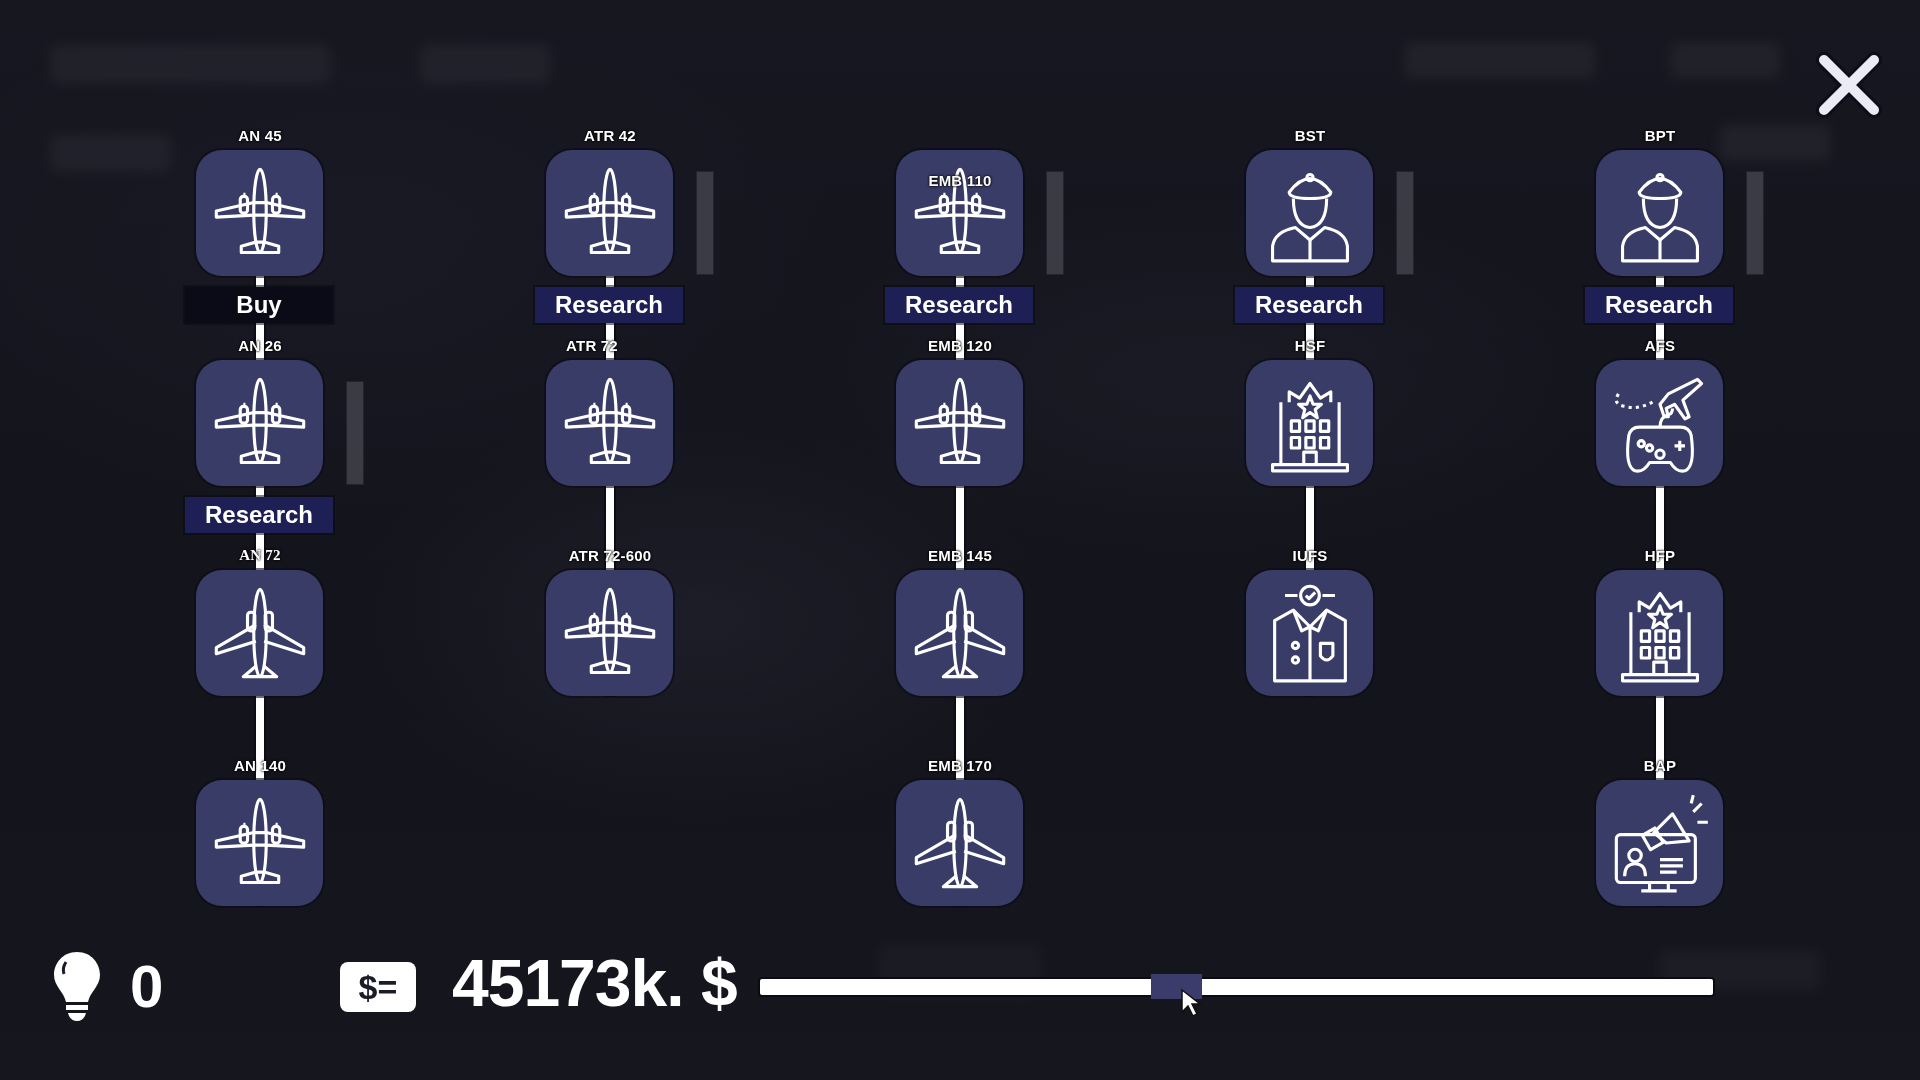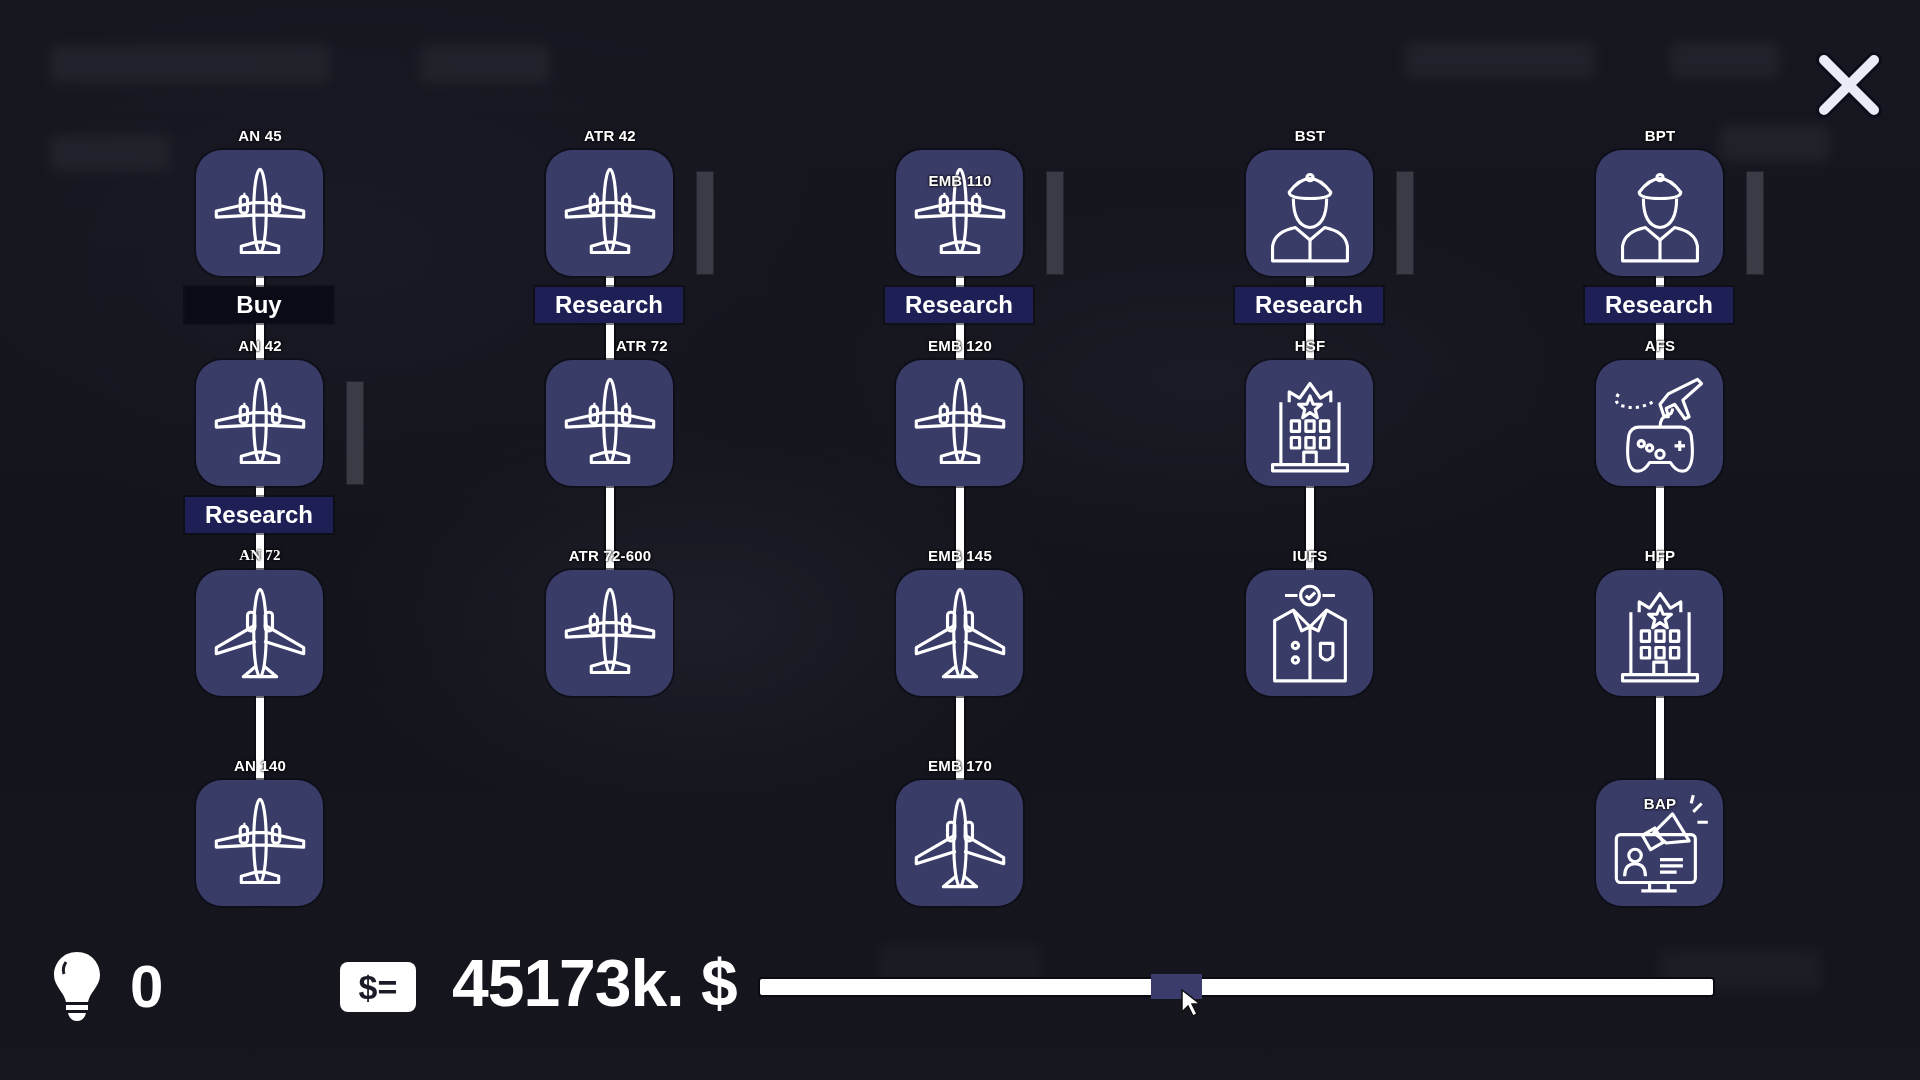--- a/index.html
+++ b/index.html
@@ -135,21 +135,21 @@
 
 <div>
   <div class="node-label" style="left:180px;top:127px;">AN 45</div>
   <div class="card" style="left:196px;top:150px;">
     <svg viewBox="0 0 100 100">
         <use href="#ic-prop"></use>
       </svg>
     </div>
   <div class="btn buy" style="left:185px;top:287px;">Buy</div>
 
-  <div class="node-label" style="left:180px;top:337px;">AN 42</div>
+  <div class="node-label" style="left:180px;top:337px;">AN 26</div>
   <div class="card" style="left:196px;top:360px;">
     <svg viewBox="0 0 100 100">
         <use href="#ic-prop"></use>
       </svg>
     </div>
   <div class="btn research" style="left:185px;top:497px;">Research</div>
 
   <div class="node-label" style="left:180px;top:547px;font-family:Liberation Serif, serif;">AN 72</div>
   <div class="card" style="left:196px;top:570px;">
     <svg viewBox="0 0 100 100">
@@ -167,21 +167,21 @@
 
 <div>
   <div class="node-label" style="left:530px;top:127px;">ATR 42</div>
   <div class="card" style="left:546px;top:150px;">
     <svg viewBox="0 0 100 100">
         <use href="#ic-prop"></use>
       </svg>
     </div>
   <div class="btn research" style="left:535px;top:287px;">Research</div>
 
-  <div class="node-label" style="left:562px;top:337px;">ATR 72</div>
+  <div class="node-label" style="left:512px;top:337px;">ATR 72</div>
   <div class="card" style="left:546px;top:360px;">
     <svg viewBox="0 0 100 100">
         <use href="#ic-prop"></use>
       </svg>
     </div>
 
   <div class="node-label" style="left:530px;top:547px;">ATR 72-600</div>
   <div class="card" style="left:546px;top:570px;">
     <svg viewBox="0 0 100 100">
         <use href="#ic-prop"></use>
@@ -260,21 +260,21 @@
       </svg>
     </div>
 
   <div class="node-label" style="left:1580px;top:547px;">HFP</div>
   <div class="card" style="left:1596px;top:570px;">
     <svg viewBox="0 0 100 100">
         <use href="#ic-building"></use>
       </svg>
     </div>
 
-  <div class="node-label" style="left:1580px;top:795px;">BAP</div>
+  <div class="node-label" style="left:1580px;top:757px;">BAP</div>
   <div class="card" style="left:1596px;top:780px;">
     <svg viewBox="0 0 100 100">
         <use href="#ic-ad"></use>
       </svg>
     </div>
 </div>
 
 <div class="close">
   <svg viewBox="0 0 70 66" width="70" height="66">
     <path d="M10 8 L60 58 M60 8 L10 58" stroke="#0e0e1a" stroke-width="16" stroke-linecap="round"></path>

